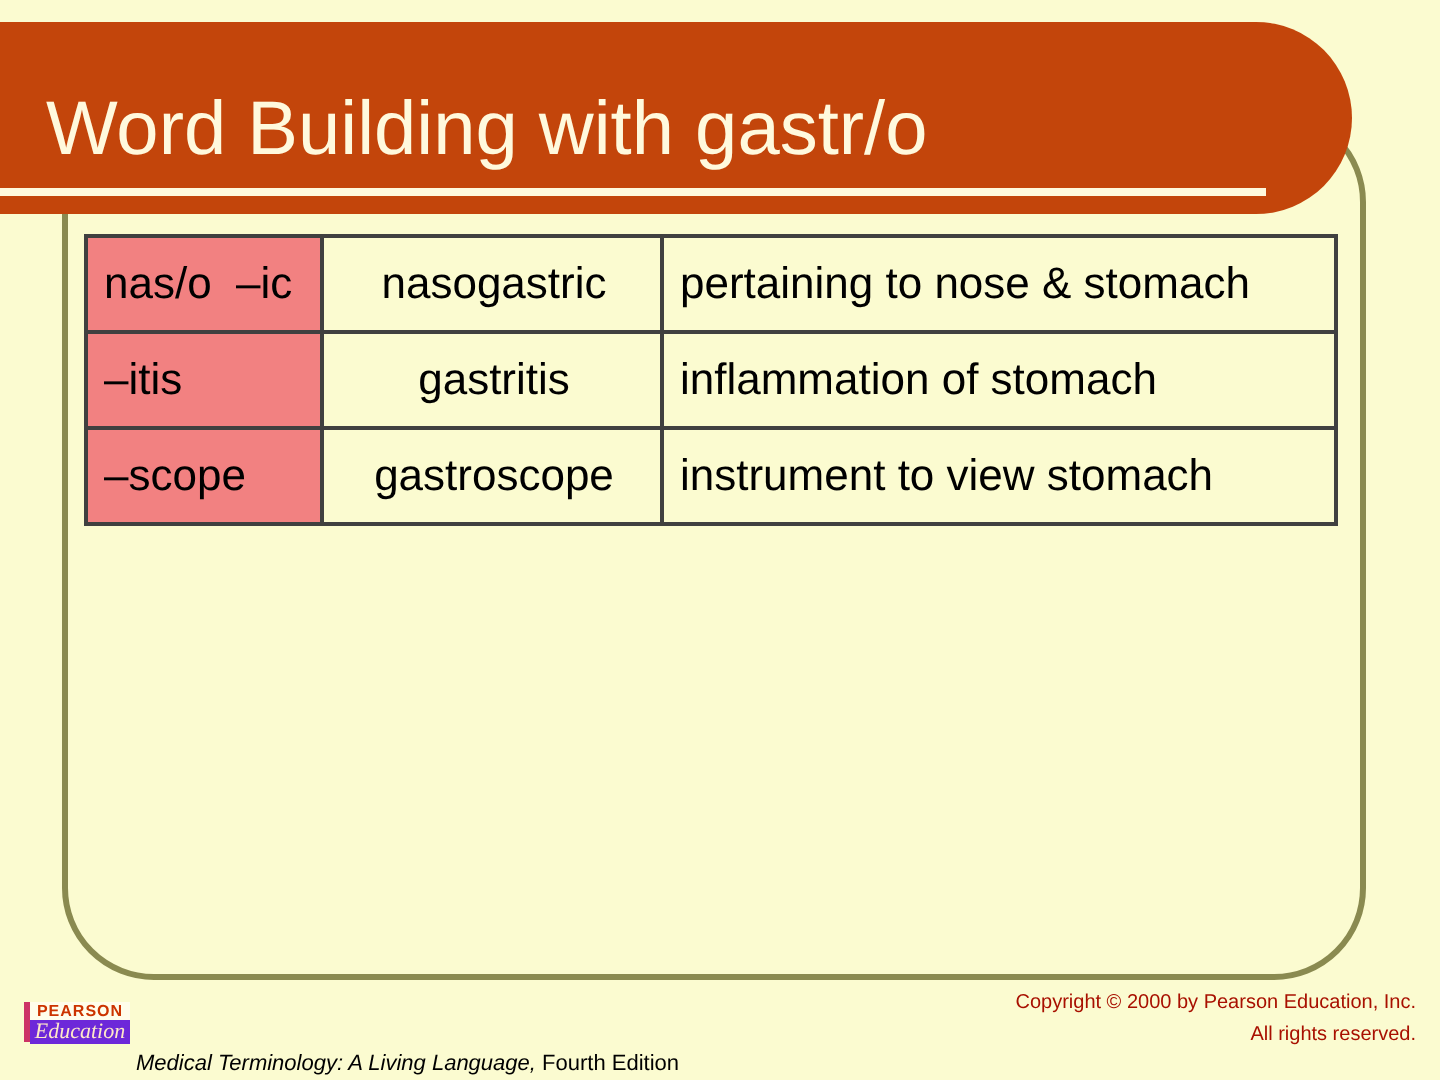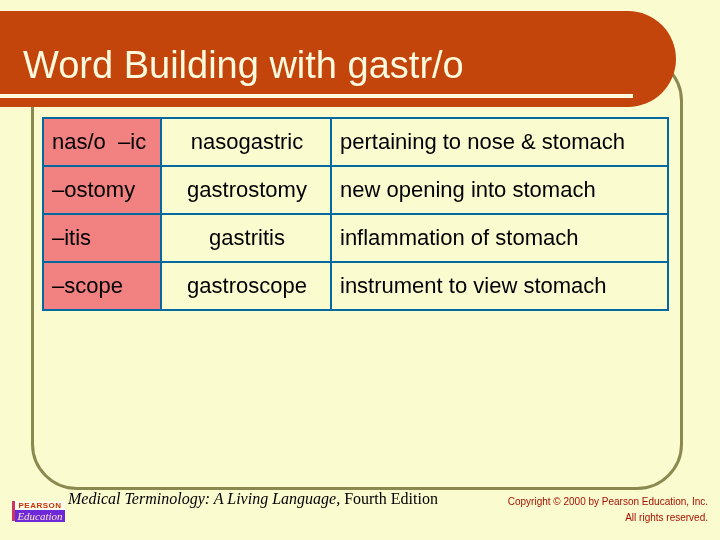--- a/index.html
+++ b/index.html
@@ -61,21 +61,21 @@
   .word-table {
     position: absolute;
     left: 42px;
     top: 117px;
     border-collapse: collapse;
     z-index: 3;
     font-size: 22px;
     color: #000;
   }
   .word-table td {
-    border: 2px solid #0369a1;
+    border: 2px solid #404040;
     height: 48px;
     padding: 0 6px 0 8px;
     vertical-align: middle;
     white-space: nowrap;
     margin-top: 41px;
   }
   .word-table td.col-suffix { width: 118px; background: #f28181; }
   .word-table td.col-term   { width: 170px; text-align: center; }
   .word-table td.col-def    { width: 337px; }
 
@@ -106,27 +106,26 @@
     color: #ffe9c8;
     font-family: "Liberation Serif", serif;
     font-style: italic;
     font-size: 11px;
     display: flex; align-items: center; justify-content: center; text-align: right;
   }
 
   .citation {
     position: absolute;
     left: 68px;
-    top: 490px;
-    font-size: 16px;
+    top: 524px;
+    font-size: 11px;
     line-height: 17px;
     color: #000;
     z-index: 3;
     white-space: nowrap;
-    font-family: Liberation Serif, serif;
   }
   .citation .it { font-style: italic; }
 
   .copyright {
     position: absolute;
     right: 12px;
     top: 494px;
     text-align: right;
     font-size: 10px;
     line-height: 16px;
@@ -148,25 +147,20 @@
   </div>
 
   <table class="word-table">
     <tbody>
       <tr>
         <td class="col-suffix">nas/o&nbsp;&nbsp;–ic</td>
         <td class="col-term">nasogastric</td>
         <td class="col-def">pertaining to nose &amp; stomach</td>
       </tr>
       <tr>
-        <td class="col-suffix">–ostomy</td>
-        <td class="col-term">gastrostomy</td>
-        <td class="col-def">new opening into stomach</td>
-      </tr>
-      <tr>
         <td class="col-suffix">–itis</td>
         <td class="col-term">gastritis</td>
         <td class="col-def">inflammation of stomach</td>
       </tr>
       <tr>
         <td class="col-suffix">–scope</td>
         <td class="col-term">gastroscope</td>
         <td class="col-def">instrument to view stomach</td>
       </tr>
     </tbody>

